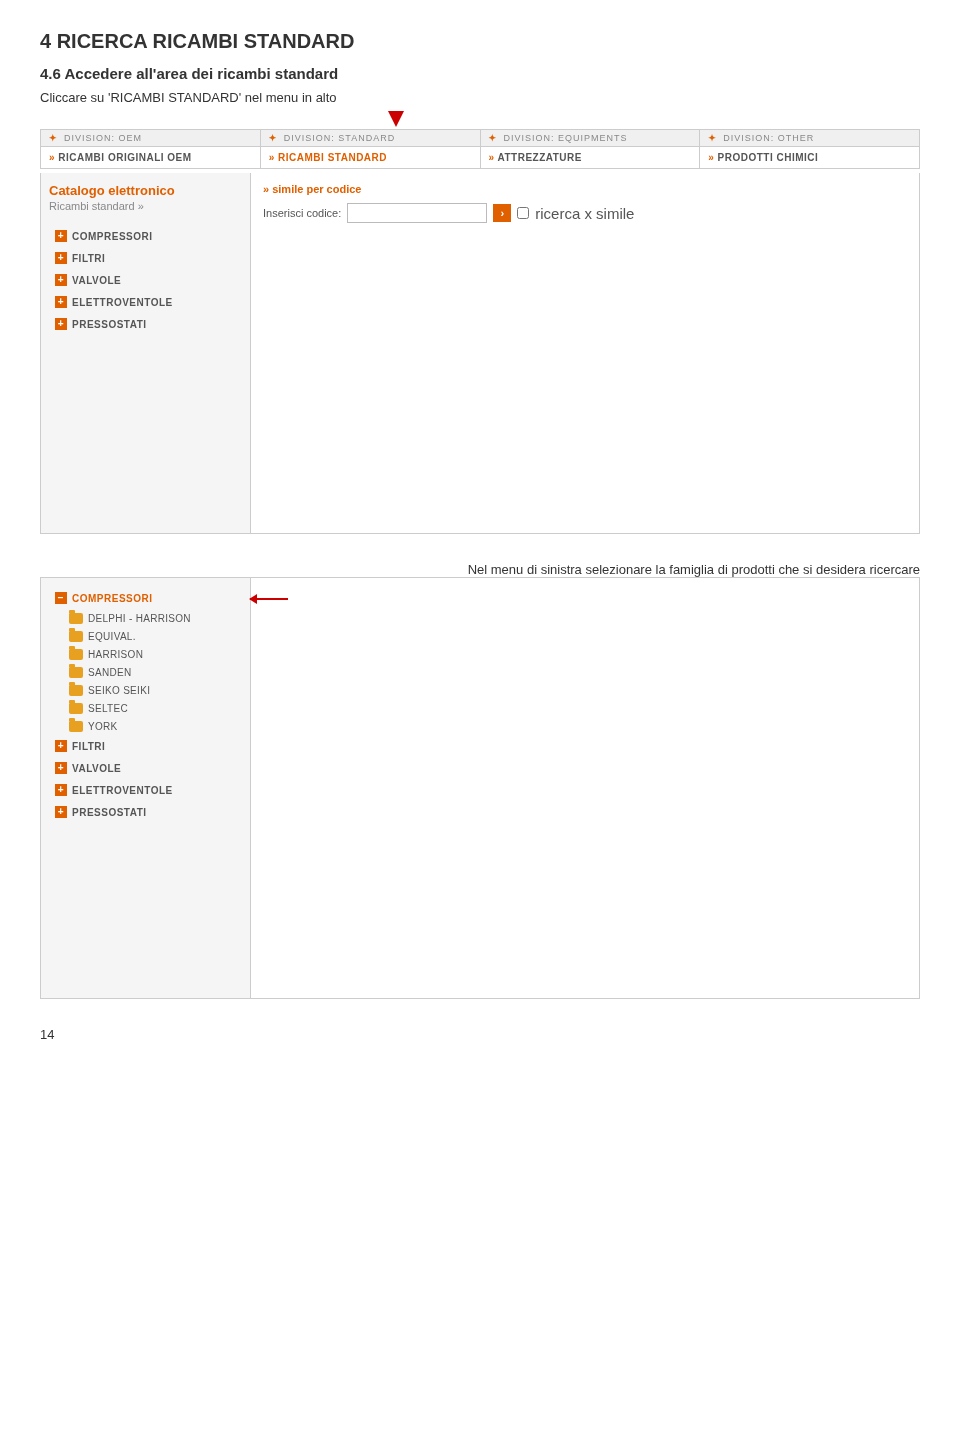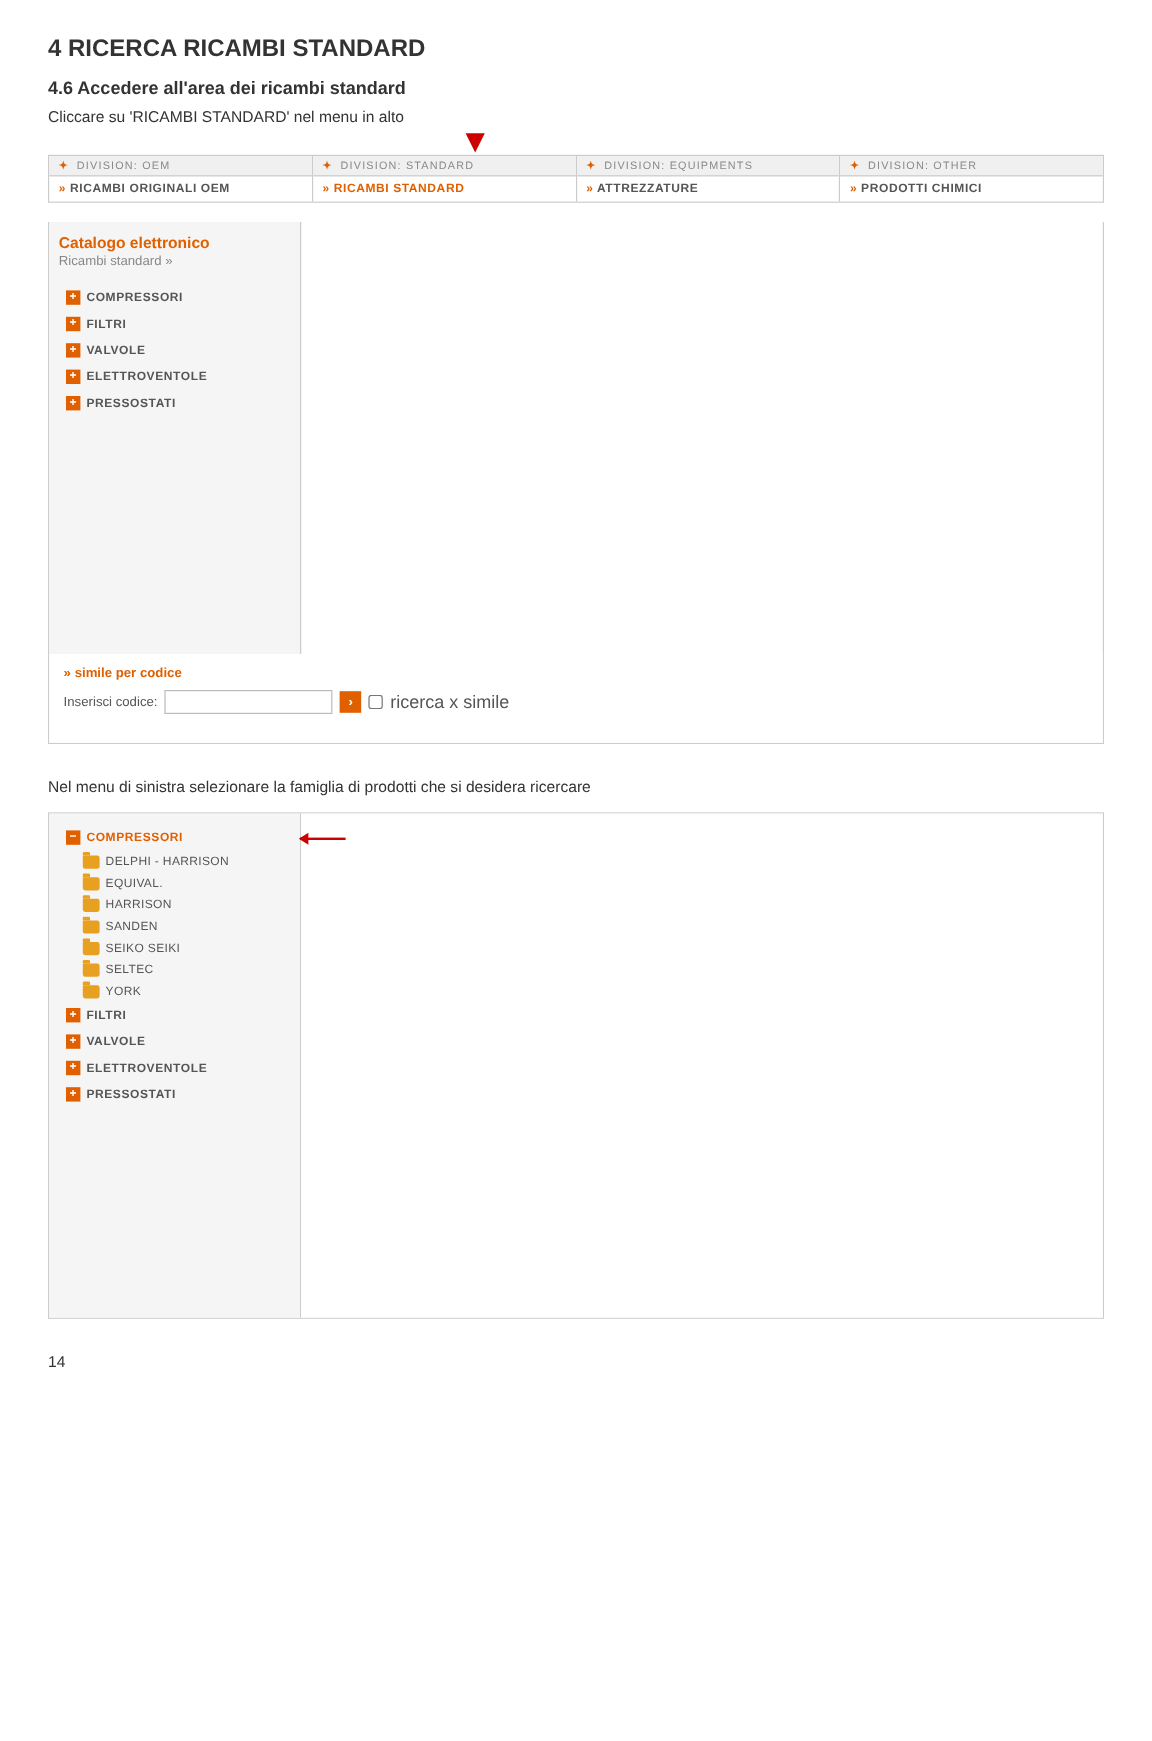--- a/index.html
+++ b/index.html
@@ -26,21 +26,21 @@
     .intro-text {
       font-size: 13px;
       margin-bottom: 24px;
     }
 
     
     .nav-bar {
       display: flex;
       width: 100%;
       border: 1px solid #ccc;
-      margin-bottom: 16px;
+      margin-bottom: 4px;
       background: #fff;
     }
 
     .nav-division {
       flex: 1;
       border-right: 1px solid #ccc;
     }
     .nav-division:last-child { border-right: none; }
 
     .nav-division-header {
@@ -76,21 +76,20 @@
       content: "» ";
       color: #e06000;
     }
 
     
     .catalog-wrapper {
       display: flex;
       border: 1px solid #ccc;
       border-top: none;
       margin-bottom: 28px;
-      flex-direction: column;
     }
 
     .catalog-sidebar {
       width: 210px;
       min-height: 360px;
       background: #f5f5f5;
       border-right: 1px solid #ccc;
       padding: 10px 8px;
     }
 
@@ -218,22 +217,22 @@
       width: 0;
       height: 0;
       border-left: 8px solid transparent;
       border-right: 8px solid transparent;
       border-top: 16px solid #cc0000;
     }
 
     
     .section-desc {
       font-size: 13px;
-      margin-bottom: 14px;
       margin-top: 8px;
+      text-align: right;
     }
 
     
     .catalog-wrapper2 {
       display: flex;
       border: 1px solid #ccc;
       margin-bottom: 28px;
     }
 
     .catalog-sidebar2 {

